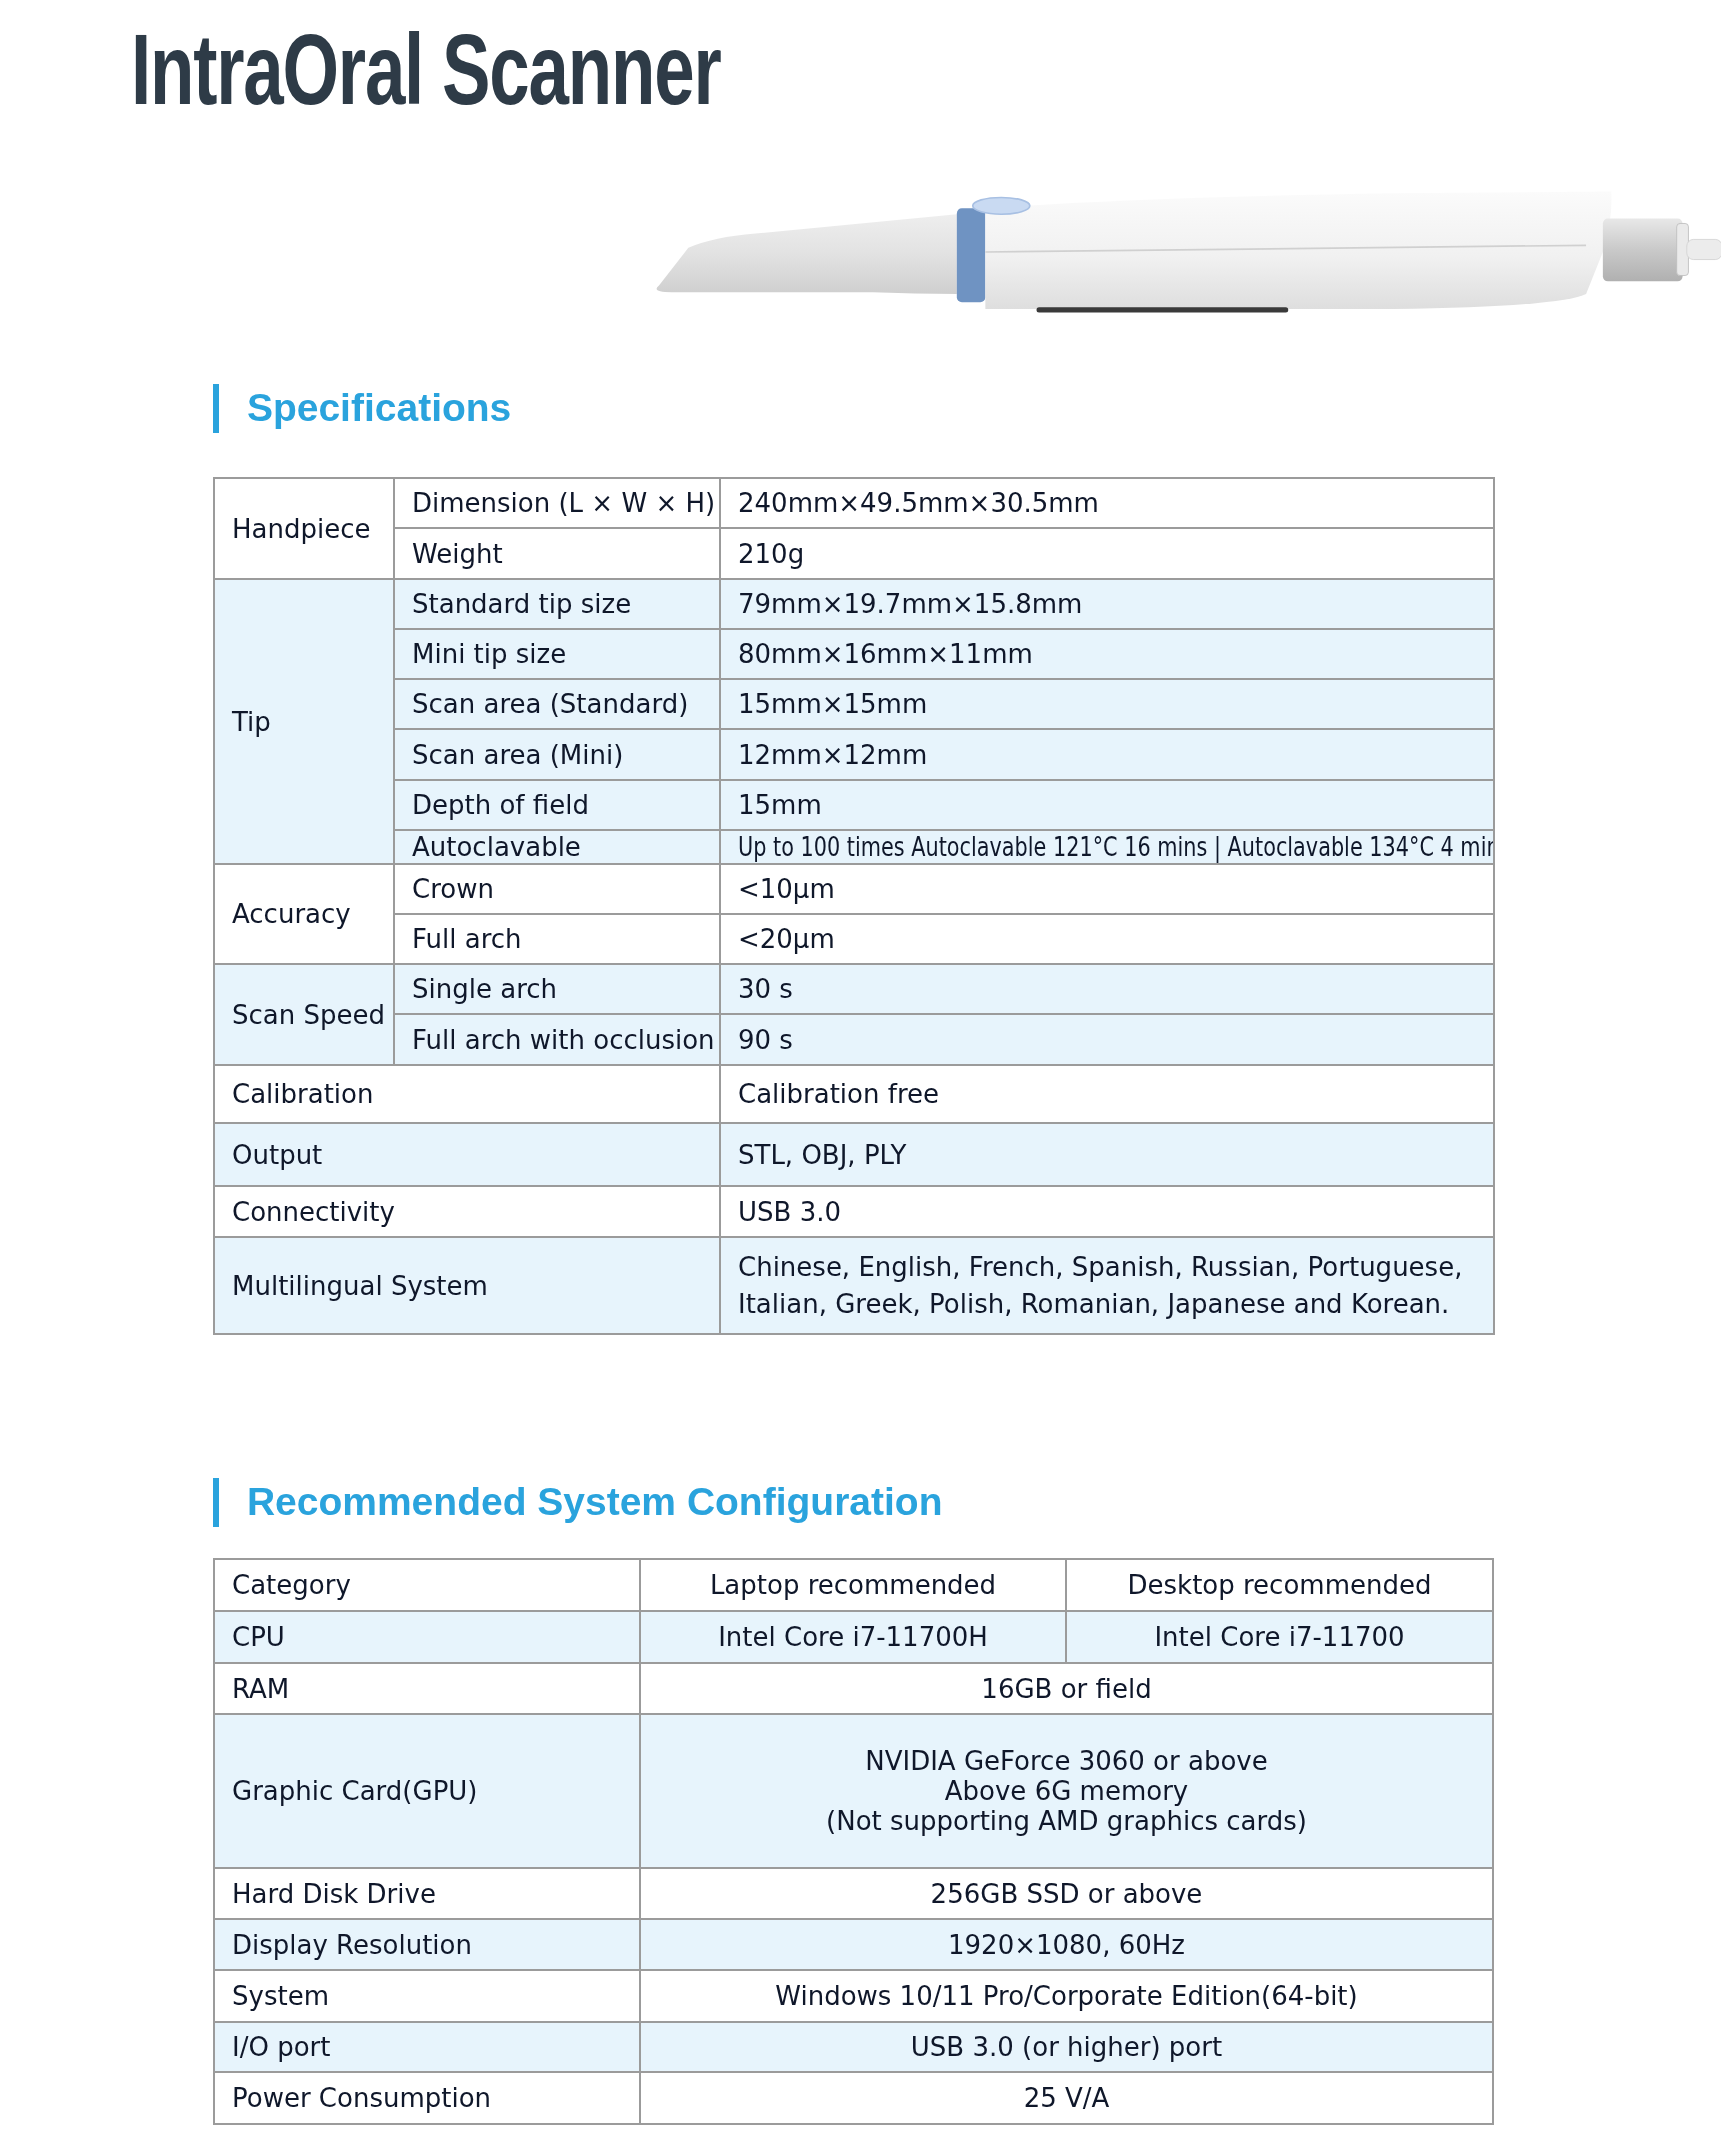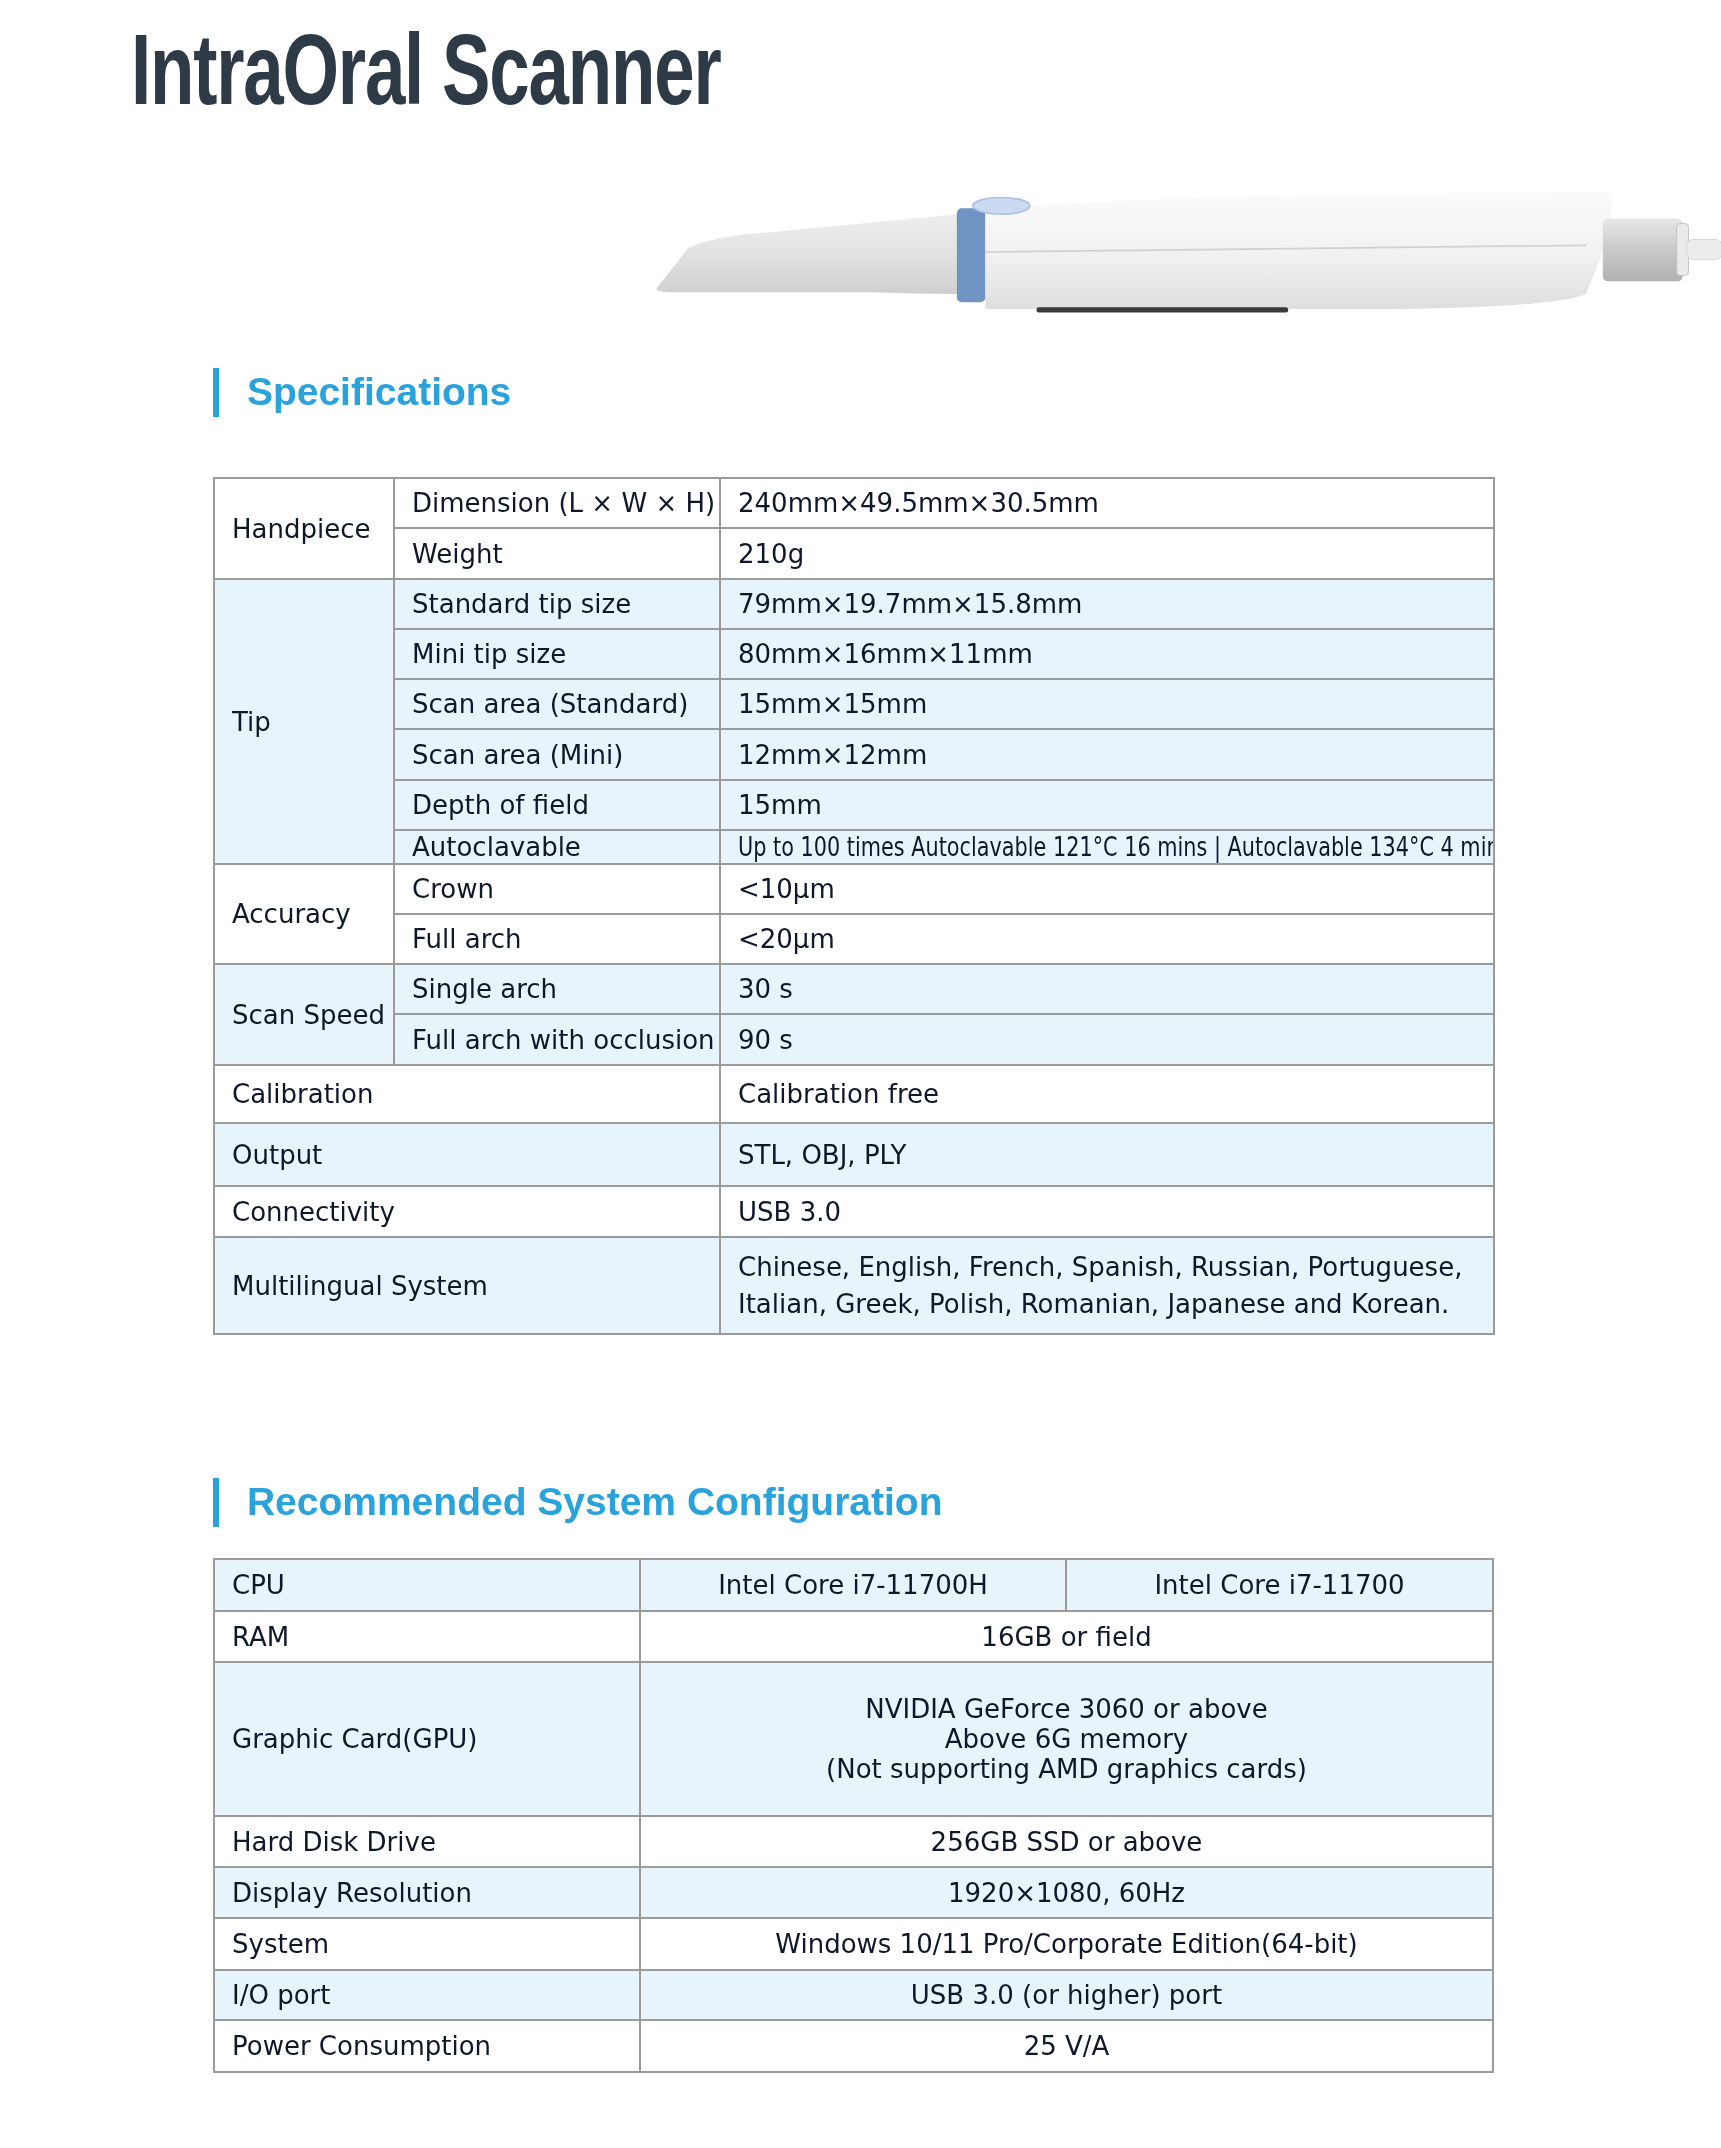--- a/index.html
+++ b/index.html
@@ -52,21 +52,21 @@
   <ellipse cx="433" cy="45" rx="34" ry="10" fill="#c9daf2" stroke="#a8c0e3" stroke-width="2"></ellipse>
 
   <rect x="475" y="166" width="300" height="6" rx="3" fill="#3a3a3a"></rect>
 
   <rect x="1150" y="60" width="95" height="75" rx="6" fill="url(#metalG)"></rect>
   <rect x="1238" y="66" width="14" height="62" rx="4" fill="#eaeaea" stroke="#bdbdbd"></rect>
 
   <rect x="1250" y="85" width="42" height="24" rx="8" fill="#ececec" stroke="#d2d2d2"></rect>
 </svg>
 
-<div class="section-heading" style="top:367px;">
+<div class="section-heading" style="top:383px;">
   <div class="bar"></div>
   <div class="text">Specifications</div>
 </div>
 
 <table style="left:213px; top:477px; width:1280px;">
   <colgroup>
       <col style="width:180px">
       <col style="width:326px">
       <col style="width:774px">
     </colgroup>
@@ -150,20 +150,25 @@
   <div class="text">Recommended System Configuration</div>
 </div>
 
 <table style="left:213px; top:1558px; width:1280px;">
   <colgroup>
       <col style="width:426px">
       <col style="width:426px">
       <col style="width:427px">
     </colgroup>
   <tbody>
+    <tr class="white" style="height:52px">
+      <td>Category</td>
+      <td class="center">Laptop recommended</td>
+      <td class="center">Desktop recommended</td>
+    </tr>
     <tr class="blue" style="height:52px">
       <td>CPU</td>
       <td class="center">Intel Core i7-11700H</td>
       <td class="center">Intel Core i7-11700</td>
     </tr>
     <tr class="white" style="height:51px">
       <td>RAM</td>
       <td colspan="2" class="center">16GB or field</td>
     </tr>
     <tr class="blue" style="height:154px">

